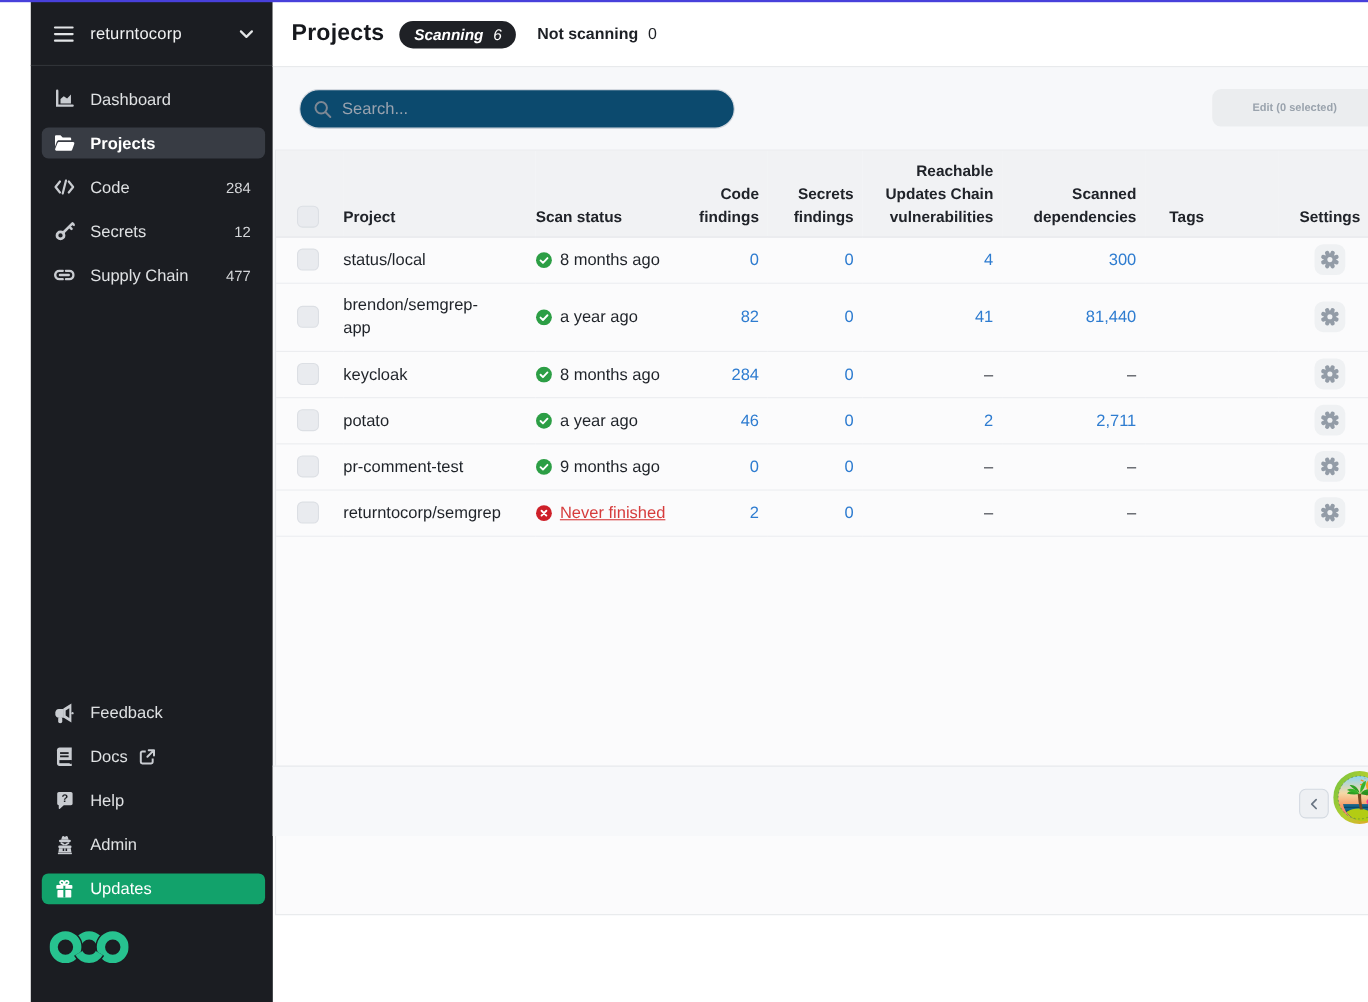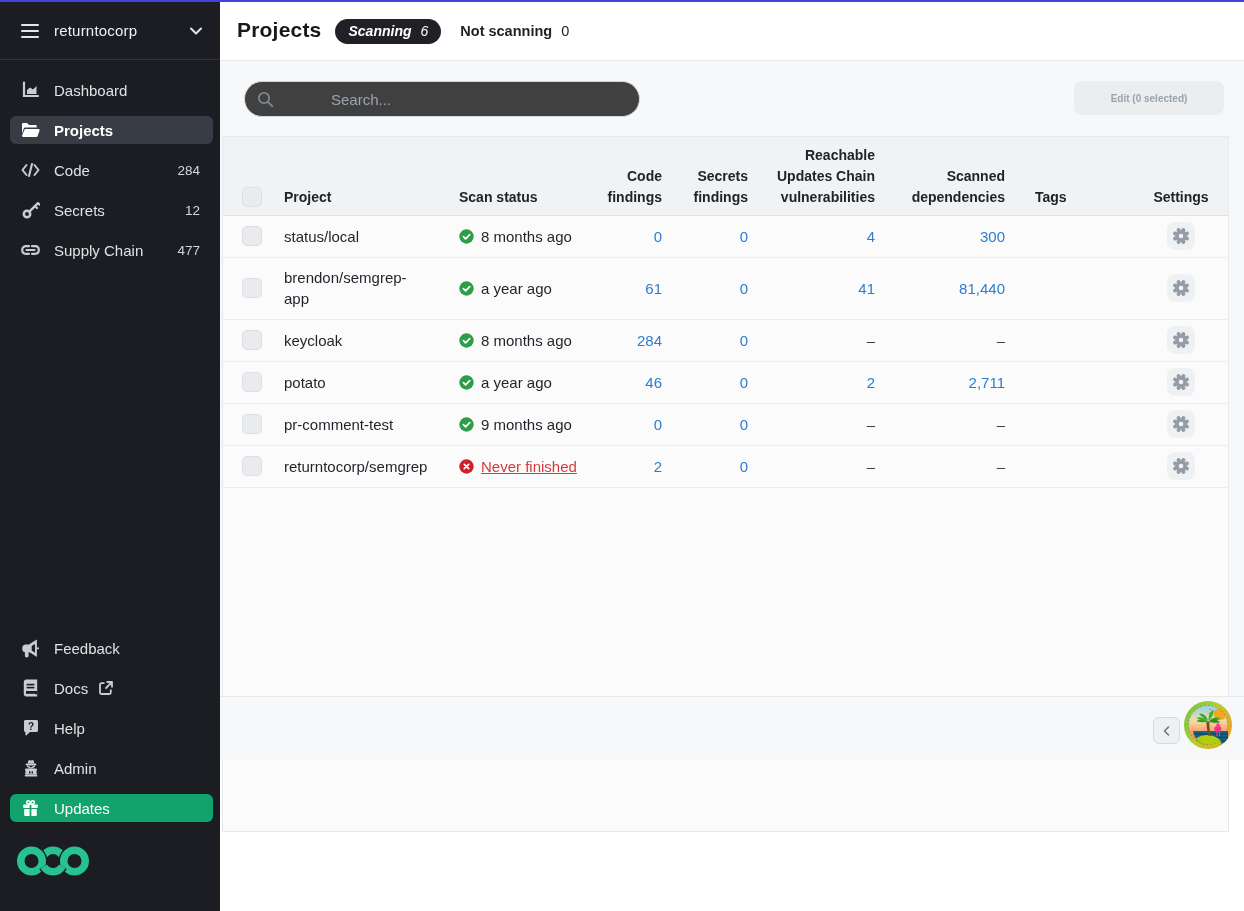--- a/index.html
+++ b/index.html
@@ -1,18 +1,18 @@
 <!DOCTYPE html>
 <html><head>
 <meta charset="utf-8">
 <style>
 * { margin:0; padding:0; box-sizing:border-box; }
 html,body { width:1244px; height:911px; overflow:hidden; font-family:"Liberation Sans",sans-serif; }
 #topstrip { position:absolute; left:0; top:0; width:1244px; height:2px; background:#4840db; z-index:10; }
-#app { display:flex; width:1244px; height:760px; }
+#app { display:flex; width:1244px; height:760px;padding-left:28px; }
 
 
 #sidebar { position:relative; width:220px; height:911px; background:#1b1d22; flex:0 0 220px; color:#e7e9ea; }
 .sb-head { height:58px; margin-top:2px; border-bottom:1px solid #303338; display:flex; align-items:center; padding:0 16px 0 21px; }
 .sb-head .burger { width:18px; height:14px; display:flex; flex-direction:column; justify-content:space-between; }
 .sb-head .burger div { height:2px; background:#e3e5e7; border-radius:1px; }
 .sb-head .org { margin-left:15px; font-size:15px; color:#f0f1f2; letter-spacing:.2px; }
 .sb-head .chev { margin-left:auto; }
 .nav-item { position:relative; display:flex; align-items:center; height:28px; margin:0 7px 12px 10px; padding:0 13px 0 11px; border-radius:6px; font-size:15px; color:#dfe1e3; }
 .nav-item .ico { width:19px; height:19px; margin-right:14px; flex:0 0 19px; display:flex; align-items:center; justify-content:center; }
@@ -26,21 +26,21 @@
 
 #main { position:relative; flex:1; background:#f7f8fa; }
 .topbar { height:61px; padding-top:2px; background:#ffffff; border-bottom:1px solid #e8eaec; display:flex; align-items:center; }
 .topbar h1 { font-size:21px; font-weight:bold; color:#16181d; margin-left:17px; letter-spacing:.2px; position:relative; top:-1px; }
 .scanpill { margin-left:14px; height:25px; background:#1f2126; color:#fff; border-radius:13px; display:flex; align-items:center; padding:0 13px; font-size:14px; font-weight:bold;font-style:italic; }
 .scanpill b { font-weight:normal; margin-left:9px; }
 .notscan { margin-left:19px; font-size:14.5px; font-weight:bold; color:#1d2025; }
 .notscan span { font-weight:normal; margin-left:9px; }
 
 .controls { position:relative; height:75px; }
-.search { position:absolute; left:24px; top:20px; width:396px; height:36px; background:#404040; border:1px solid #d3d8df; border-radius:18px; display:flex; align-items:center; padding-left:12px;gap:48px; }
+.search { position:absolute; left:24px; top:20px; width:396px; height:36px; background:#0c4a6e; border:1px solid #d3d8df; border-radius:18px; display:flex; align-items:center; padding-left:12px; }
 .search .ph { color:#9aa3af; font-size:15px; margin-left:9px; }
 .editbtn { position:absolute; right:20px; top:20px; width:150px; height:34px; background:#ebedef; border-radius:8px; color:#9aa3ad; font-size:10px; font-weight:bold; display:flex; align-items:center; justify-content:center; }
 
 .tablebox { margin-left:2px; margin-right:15px; height:696px; background:#fbfbfc; border:1px solid #e7e9ec; }
 table { width:100%; border-collapse:collapse; table-layout:fixed; }
 col.c1{width:61px;} col.c2{width:175px;} col.c3{width:123px;} col.c4{width:88px;}
 col.c5{width:86px;} col.c6{width:127px;} col.c7{width:130px;} col.c8{width:121px;} col.c9{width:94px;}
 thead th:first-child { padding-bottom:8px; }
 thead th { background:#f1f2f4; border-bottom:1px solid #dfe2e6; font-size:14px; font-weight:bold; color:#202329; vertical-align:bottom; padding:0 0 7px 0; height:78px; text-align:left; line-height:21px; }
 thead th.r { text-align:right; padding-right:8px; }
@@ -259,21 +259,21 @@
             <td>
                 <div class="cb"></div>
               </td>
             <td class="projcell">brendon/semgrep-<br>app</td>
             <td>
                 <div class="scanstat"><svg width="15" height="15" viewBox="0 0 15 15">
                     <circle cx="7.5" cy="7.5" r="7.2" fill="#2c9e45"></circle>
                     <path d="M4.4 7.7 L6.6 9.9 L10.7 5.6" fill="none" stroke="#fff" stroke-width="1.7" stroke-linecap="round" stroke-linejoin="round"></path>
                   </svg>a year ago</div>
               </td>
-            <td class="r"><a class="num">61</a></td>
+            <td class="r"><a class="num">82</a></td>
             <td class="r"><a class="num">0</a></td>
             <td class="r"><a class="num">41</a></td>
             <td class="r"><a class="num">81,440</a></td>
             <td></td>
             <td class="c"><span class="gearbtn">
                   <svg width="18" height="18" viewBox="0 0 17 17">
                     <g stroke="#939ca7" stroke-width="3.7" stroke-linecap="round">
                       <line x1="11.46" y1="9.72" x2="14.14" y2="10.83"></line>
                       <line x1="9.72" y1="11.46" x2="10.83" y2="14.14"></line>
                       <line x1="7.28" y1="11.46" x2="6.17" y2="14.14"></line>

